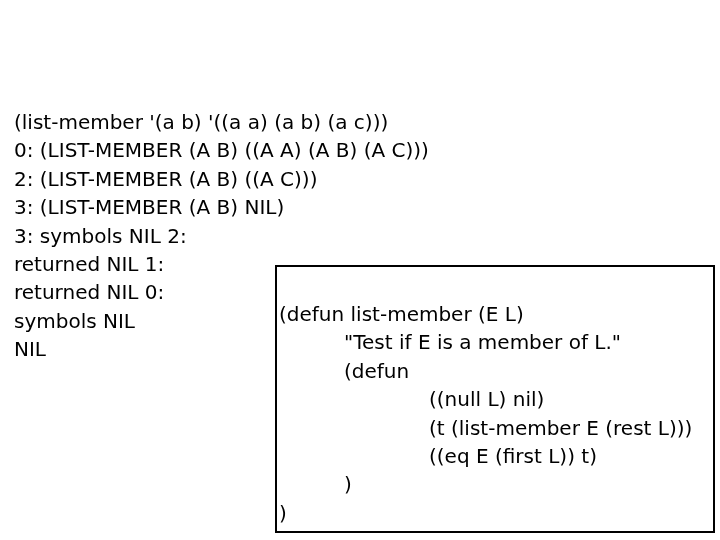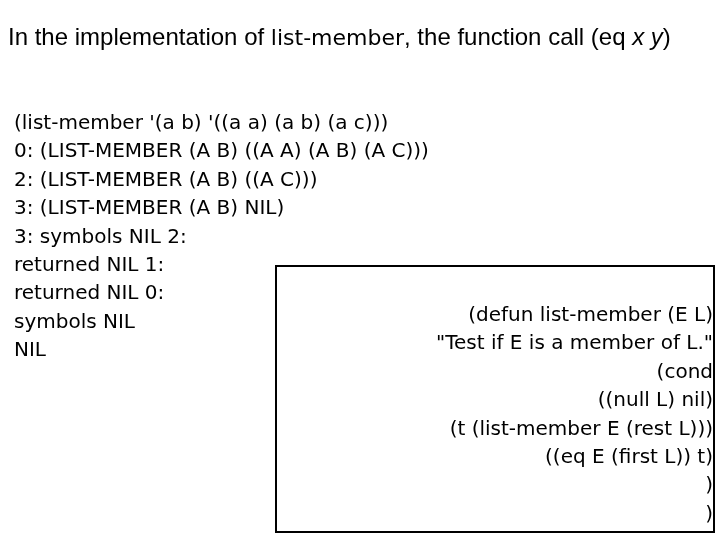--- a/index.html
+++ b/index.html
@@ -40,60 +40,58 @@
   .codebox {
     position: absolute;
     left: 275px;
     top: 265px;
     width: 436px;
     height: 264px;
     border: 2px solid #000000;
     background: #ffffff;
     box-sizing: content-box;
     padding: 0;
-    text-align: right;
   }
   .codebox .code-lines {
     margin-top: 33px;
     margin-left: 2px;
     font-family: "DejaVu Sans", sans-serif;
     font-size: 20px;
     line-height: 28.4px;
     white-space: nowrap;
   }
   .ind0 { padding-left: 0; }
   .ind1 { padding-left: 65px; }
   .ind2 { padding-left: 150px; }
 </style>
 </head>
 <body>
 
 <div class="slide">
 
   <div class="intro">
-    <div><span>In the implementation of </span><span class="geo">list-member</span><span>, the function call (eq </span><span class="ital">x y</span><span>)</span></div>
   </div>
 
   <div class="trace">
     <div>(list-member '(a b) '((a a) (a b) (a c)))</div>
     <div>0: (LIST-MEMBER (A B) ((A A) (A B) (A C)))</div>
     <div>2: (LIST-MEMBER (A B) ((A C)))</div>
     <div>3: (LIST-MEMBER (A B) NIL)</div>
     <div>3: symbols NIL 2:</div>
     <div>returned NIL 1:</div>
     <div>returned NIL 0:</div>
     <div>symbols NIL</div>
     <div>NIL</div>
   </div>
 
   <div class="codebox">
     <div class="code-lines">
       <div class="ind0">(defun list-member (E L)</div>
       <div class="ind1">"Test if E is a member of L."</div>
-      <div class="ind1">(cond</div>
+      <div class="ind1">(defun</div>
       <div class="ind2">((null L) nil)</div>
       <div class="ind2">(t (list-member E (rest L)))</div>
       <div class="ind2">((eq E (first L)) t)</div>
       <div class="ind1">)</div>
       <div class="ind0">)</div>
     </div>
   </div>
 
 </div>
 

